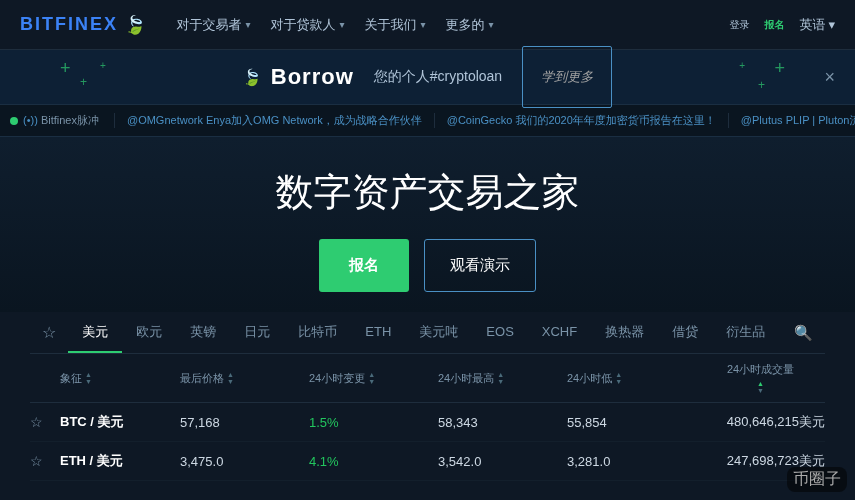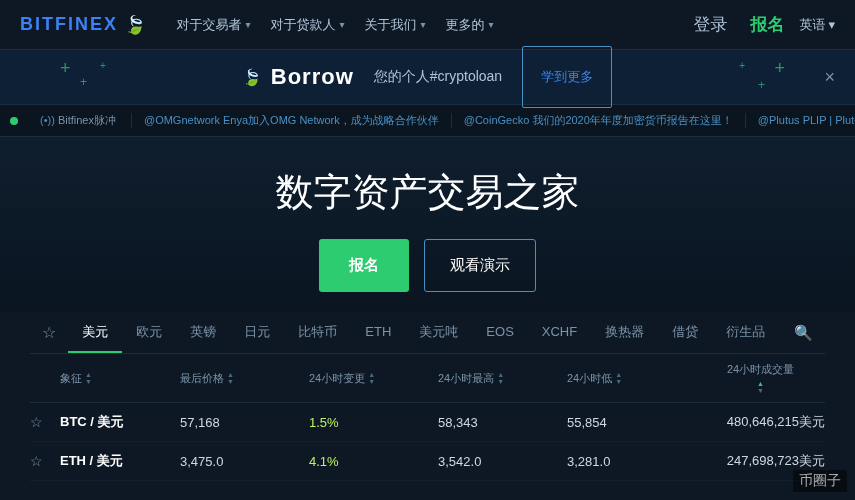--- a/index.html
+++ b/index.html
@@ -55,24 +55,23 @@
     .nav-arrow {
       font-size: 10px;
       color: #7a93a8;
     }
     .header-right {
       display: flex;
       align-items: center;
       gap: 15px;
     }
     .header-btn {
-      font-size: 17px;
+      font-size: 10px;
       color: #b0c4d8;
       cursor: pointer;
-      margin-left: 8px;
     }
     .header-btn.signup {
       color: #2ecc71;
       font-weight: bold;
     }
     .lang-btn {
       font-size: 13px;
       color: #b0c4d8;
       cursor: pointer;
       display: flex;
@@ -121,25 +120,26 @@
       color: #fff;
       letter-spacing: 1px;
     }
     .banner-subtitle {
       font-size: 14px;
       color: #b0c4d8;
     }
     .learn-more-btn {
       background: transparent;
       border: 1px solid #4a90c4;
-      color: #3b82f6;
+      color: #a3a3a3;
       padding: 21px 18px;
       font-size: 13px;
       cursor: pointer;
       border-radius: 2px;
+      font-style: italic;
     }
     .banner-close {
       position: absolute;
       right: 20px;
       top: 50%;
       transform: translateY(-50%);
       color: #7a93a8;
       font-size: 18px;
       cursor: pointer;
     }
@@ -150,21 +150,21 @@
       height: 32px;
       display: flex;
       align-items: center;
       overflow: hidden;
       border-bottom: 1px solid #1a2e42;
       padding: 0 10px;
     }
     .ticker-live {
       display: flex;
       align-items: center;
-      gap: 22px;
+      gap: 5px;
       margin-right: 15px;
       white-space: nowrap;
     }
     .live-dot {
       width: 8px;
       height: 8px;
       background: #2ecc71;
       border-radius: 50%;
       animation: pulse 1.5s infinite;
     }
@@ -306,36 +306,36 @@
       grid-template-columns: 30px 120px 1fr 1fr 1fr 1fr 1fr;
       padding: 10px 0;
       border-bottom: 1px solid #131f2c;
       align-items: center;
     }
     .td {
       font-size: 13px;
       color: #cdd8e3;
     }
     .td.right { text-align: right; }
-    .td.green { color: #bef264; }
+    .td.green { color: #22c55e; }
     .td.symbol { font-weight: bold; color: #fff; }
     .star-cell {
       color: #7a93a8;
       font-size: 14px;
       cursor: pointer;
     }
     .watermark {
       position: fixed;
       bottom: 8px;
       right: 8px;
       background: rgba(0,0,0,0.5);
       color: #aaa;
-      font-size: 14px;
+      font-size: 16px;
       padding: 2px 6px;
-      border-radius: 0;
+      border-radius: 8px;
     }
   </style>
 </head>
 <body>
 
 <header class="header">
   <div class="logo-area">
     <span class="logo-text">BITFINEX</span>
     <span class="logo-icon">🍃</span>
   </div>

